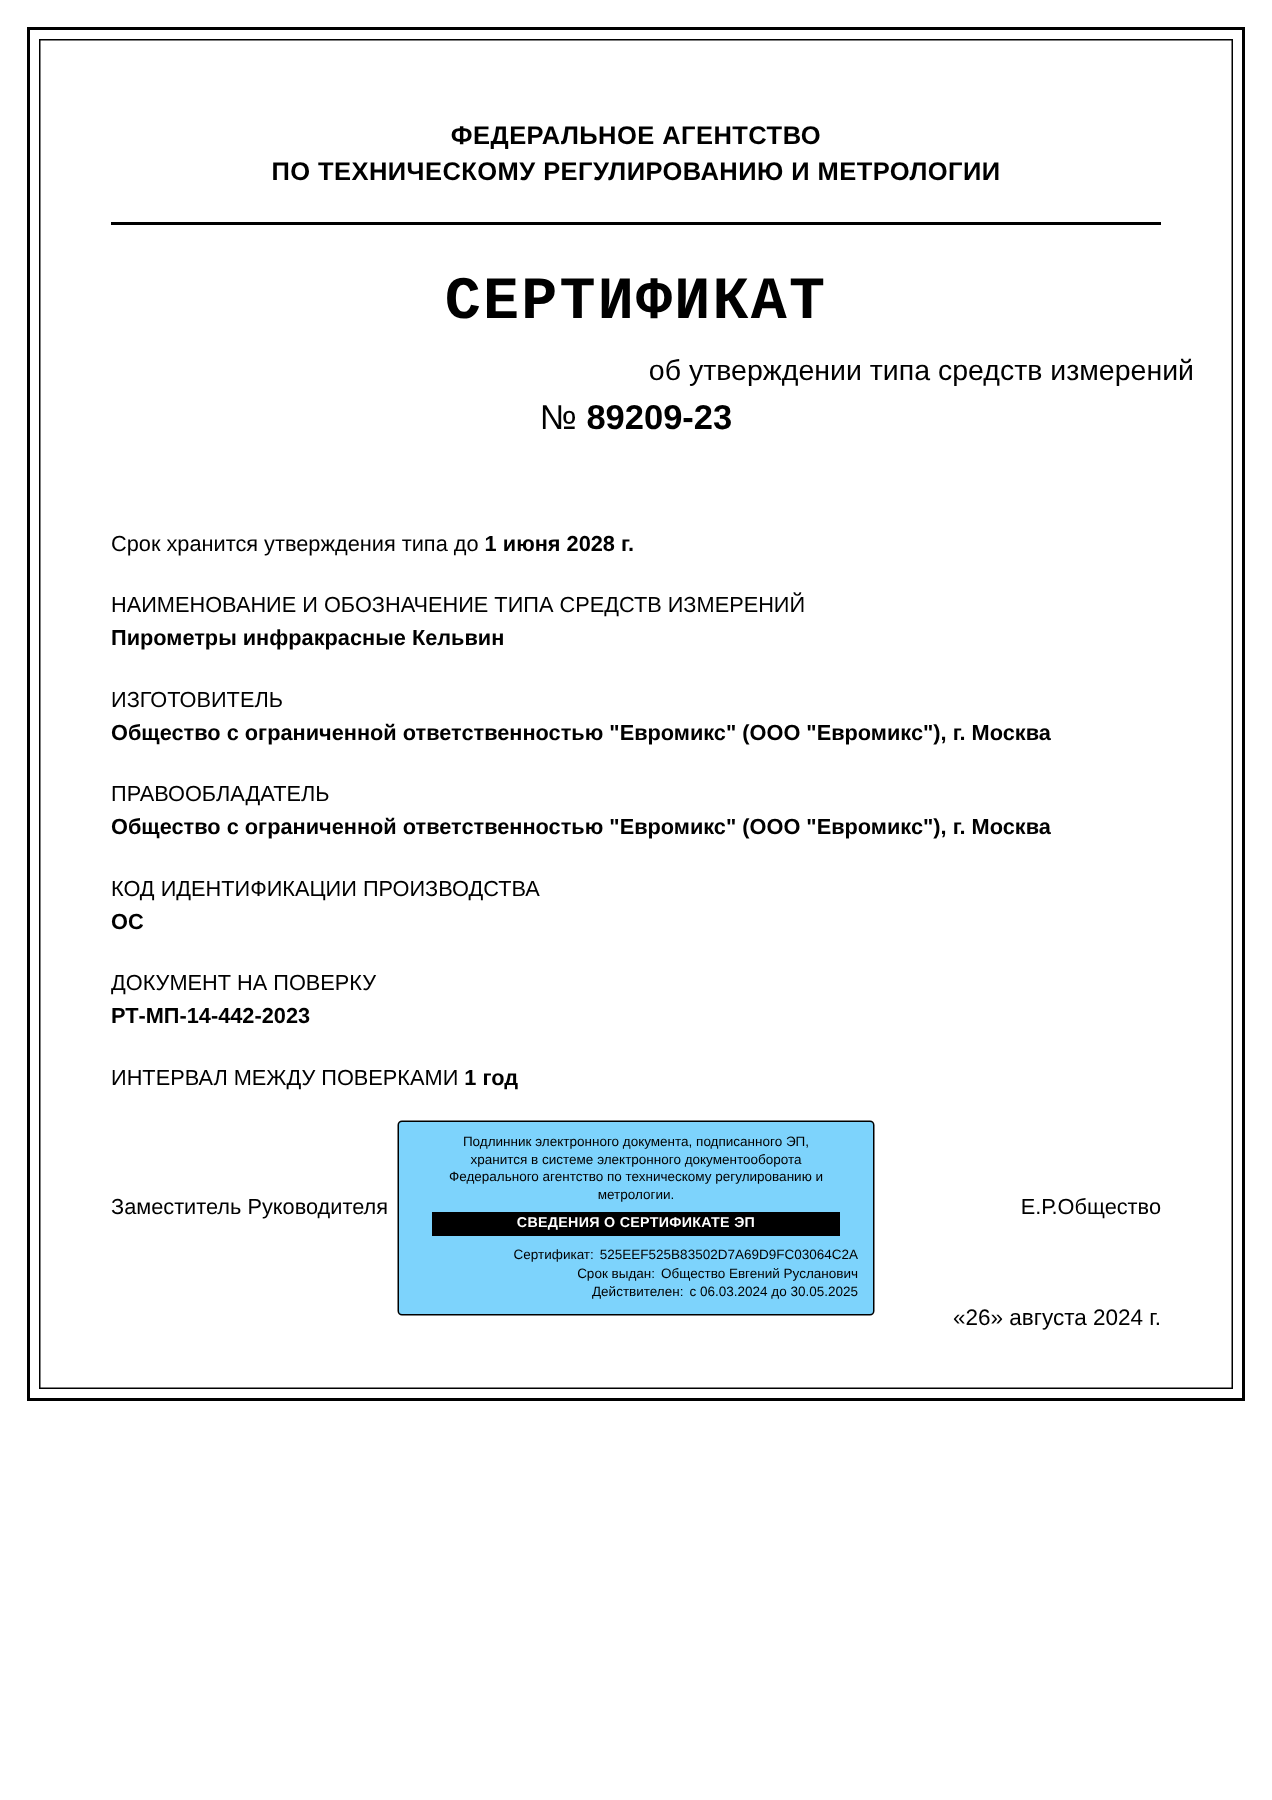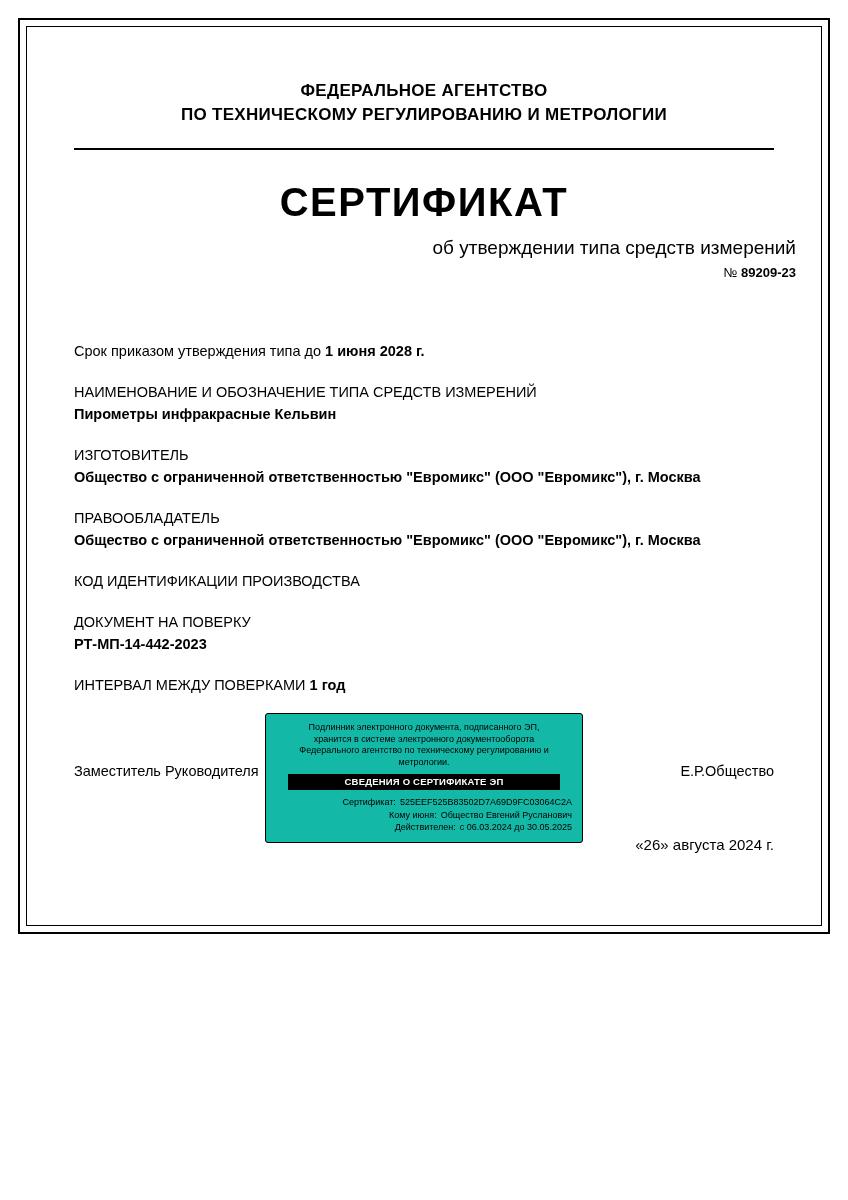--- a/index.html
+++ b/index.html
@@ -66,29 +66,30 @@
     border-top: 2px solid #000;
     margin: 21px 22px 0 22px;
   }
 
   .cert-title {
     text-align: center;
     font-weight: bold;
     font-size: 40px;
     letter-spacing: 1.5px;
     margin-top: 30px;
+    font-family: Liberation Mono, monospace;
   }
   .cert-sub {
     text-align: right;
     font-size: 19px;
     margin-top: 12px;
   }
   .cert-num {
-    text-align: right;
-    font-size: 13px;
+    text-align: center;
+    font-size: 23px;
     margin-top: 6px;
   }
   .cert-num b { font-weight: bold; }
 
   .body-block {
     margin-top: 62px;
     padding: 0 22px 0 22px;
     font-size: 14.5px;
     line-height: 19px;
   }
@@ -130,21 +131,21 @@
   .stamp {
     position: absolute;
     left: 50%;
     transform: translateX(-50%);
     top: 2px;
     width: 318px;
     border: 1px solid #000;
     border-radius: 3px;
     box-sizing: border-box;
     padding: 8px 10px 8px 10px;
-    background: #14b8a6;
+    background: #7dd3fc;
   }
   .stamp-head {
     text-align: center;
     font-size: 9px;
     line-height: 11.5px;
   }
   .stamp-bar {
     margin: 6px 12px 6px 12px;
     background: #000;
     color: #fff;
@@ -190,40 +191,41 @@
 
     <div class="cert-title">СЕРТИФИКАТ</div>
     <div class="cert-sub">об утверждении типа средств измерений</div>
     <div class="cert-num">
       <span>№ </span><b>89209-23</b>
     </div>
 
     <div class="body-block">
 
       <div class="field inline">
-        <span class="label">Срок приказом утверждения типа до </span><span class="value">1 июня 2028 г.</span>
+        <span class="label">Срок хранится утверждения типа до </span><span class="value">1 июня 2028 г.</span>
       </div>
 
       <div class="field">
         <span class="label">НАИМЕНОВАНИЕ И ОБОЗНАЧЕНИЕ ТИПА СРЕДСТВ ИЗМЕРЕНИЙ</span>
         <span class="value">Пирометры инфракрасные Кельвин</span>
       </div>
 
       <div class="field">
         <span class="label">ИЗГОТОВИТЕЛЬ</span>
         <span class="value">Общество с ограниченной ответственностью "Евромикс" (ООО "Евромикс"), г. Москва</span>
       </div>
 
       <div class="field">
         <span class="label">ПРАВООБЛАДАТЕЛЬ</span>
         <span class="value">Общество с ограниченной ответственностью "Евромикс" (ООО "Евромикс"), г. Москва</span>
       </div>
 
       <div class="field">
         <span class="label">КОД ИДЕНТИФИКАЦИИ ПРОИЗВОДСТВА</span>
+        <span class="value">ОС</span>
       </div>
 
       <div class="field">
         <span class="label">ДОКУМЕНТ НА ПОВЕРКУ</span>
         <span class="value">РТ-МП-14-442-2023</span>
       </div>
 
       <div class="field inline">
         <span class="label">ИНТЕРВАЛ МЕЖДУ ПОВЕРКАМИ </span><span class="value">1 год</span>
       </div>
@@ -241,21 +243,21 @@
           <div>хранится в системе электронного документооборота</div>
           <div>Федерального агентство по техническому регулированию и</div>
           <div>метрологии.</div>
         </div>
         <div class="stamp-bar">СВЕДЕНИЯ О СЕРТИФИКАТЕ ЭП</div>
         <div class="stamp-rows">
           <span class="srow">
             <span class="k">Сертификат:</span><span class="v">525EEF525B83502D7A69D9FC03064C2A</span>
           </span>
           <span class="srow">
-            <span class="k">Кому июня:</span><span class="v">Общество Евгений Русланович</span>
+            <span class="k">Срок выдан:</span><span class="v">Общество Евгений Русланович</span>
           </span>
           <span class="srow">
             <span class="k">Действителен:</span><span class="v">с 06.03.2024 до 30.05.2025</span>
           </span>
         </div>
       </div>
 
       <div class="sign-right">Е.Р.Общество</div>
 
       <div class="doc-date">«26» августа 2024 г.</div>

